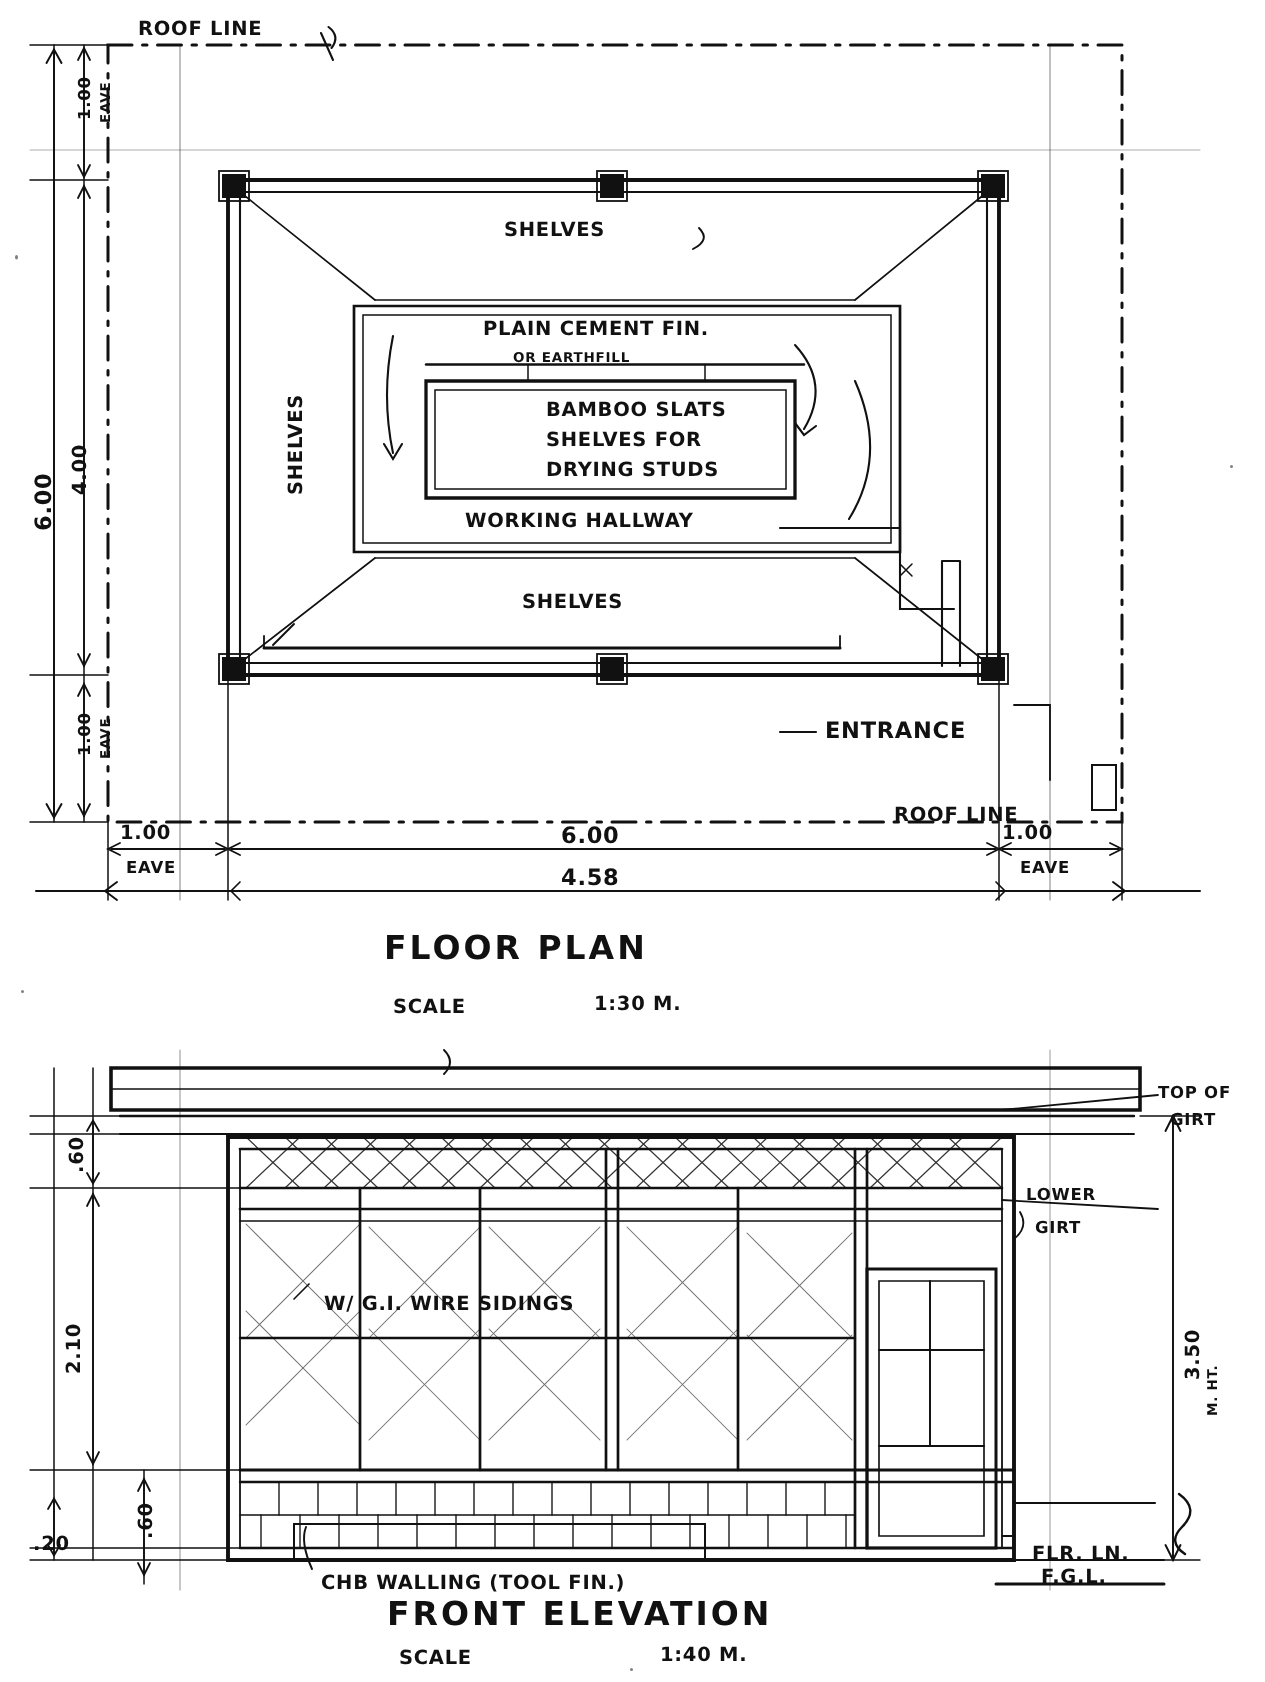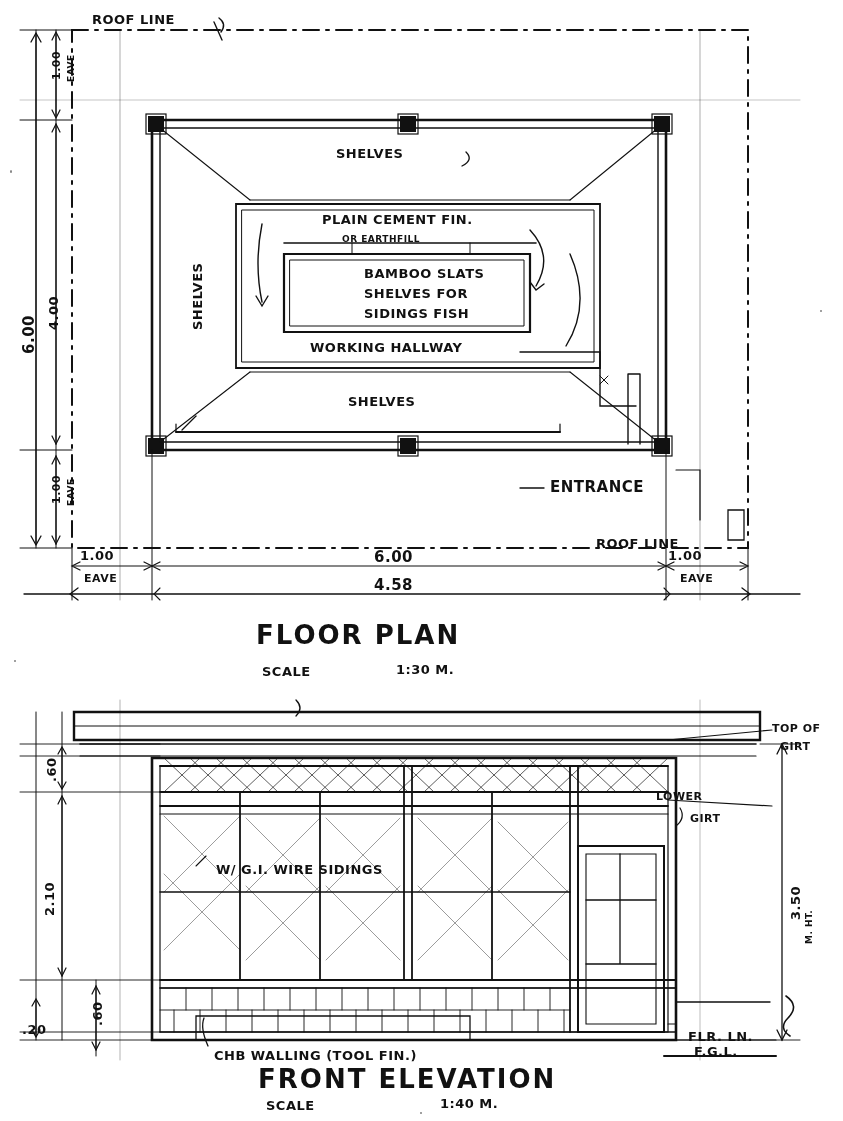--- a/index.html
+++ b/index.html
@@ -5,21 +5,21 @@
   html,body{margin:0;padding:0;background:#ffffff;}
   body{width:843px;height:1121px;position:relative;overflow:hidden;
        font-family:"Liberation Sans",sans-serif;color:#000;}
   .sheet{position:absolute;left:0;top:0;width:843px;height:798px;}
   svg{position:absolute;left:0;top:0;}
   .hand{position:absolute;font-family:"DejaVu Sans",sans-serif;font-weight:700;
         color:#111;letter-spacing:0.5px;white-space:nowrap;}
   .sm{font-size:11px;}
   .md{font-size:13px;}
   .lg{font-size:15px;}
-  .xl{font-size:26px;letter-spacing:2px;}
+  .xl{font-size:22px;letter-spacing:2px;}
   .tiny{font-size:9px;}
   .rot90{transform:rotate(-90deg);transform-origin:left top;}
   .noise{position:absolute;border-radius:50%;background:#1a1a1a;opacity:.55;}
 </style>
 </head>
 <body>
 
 <div class="sheet">
 
   <svg width="843" height="1121" viewBox="0 0 843 1121">
@@ -235,21 +235,21 @@
 
   <div class="hand md rot90" style="left:190px;top:330px;">SHELVES</div>
 
   <div class="hand md" style="left:348px;top:394px;">SHELVES</div>
 
   <div class="hand md" style="left:322px;top:212px;">PLAIN CEMENT FIN.</div>
   <div class="hand tiny" style="left:342px;top:234px;">OR EARTHFILL</div>
 
   <div class="hand md" style="left:364px;top:266px;">BAMBOO SLATS</div>
   <div class="hand md" style="left:364px;top:286px;">SHELVES FOR</div>
-  <div class="hand md" style="left:364px;top:306px;">SIDINGS FISH</div>
+  <div class="hand md" style="left:364px;top:306px;">DRYING STUDS</div>
 
   <div class="hand md" style="left:310px;top:340px;text-align:center;">WORKING HALLWAY</div>
 
   <div class="hand lg" style="left:550px;top:478px;">ENTRANCE</div>
 
   <div class="hand md" style="left:596px;top:536px;">ROOF LINE</div>
 
   <div class="hand sm rot90" style="left:50px;top:80px;">1.00</div>
   <div class="hand tiny rot90" style="left:66px;top:82px;">EAVE</div>
 
@@ -270,21 +270,21 @@
   <div class="hand lg" style="left:374px;top:576px;">4.58</div>
 
   <div class="hand xl" style="left:256px;top:620px;">FLOOR PLAN</div>
   <div class="hand md" style="left:262px;top:664px;">SCALE</div>
   <div class="hand md" style="left:396px;top:662px;">1:30 M.</div>
 
 
   <div class="hand sm" style="left:772px;top:722px;">TOP OF</div>
   <div class="hand sm" style="left:780px;top:740px;">GIRT</div>
 
-  <div class="hand sm" style="left:656px;top:790px;">LOWER</div>
+  <div class="hand sm" style="left:684px;top:790px;">LOWER</div>
   <div class="hand sm" style="left:690px;top:812px;">GIRT</div>
 
   <div class="hand md" style="left:216px;top:862px;">W/ G.I. WIRE SIDINGS</div>
 
   <div class="hand md" style="left:214px;top:1048px;">CHB WALLING (TOOL FIN.)</div>
 
   <div class="hand md" style="left:688px;top:1029px;">FLR. LN.</div>
   <div class="hand md" style="left:694px;top:1044px;">F.G.L.</div>
 
   <div class="hand md rot90" style="left:44px;top:782px;">.60</div>

